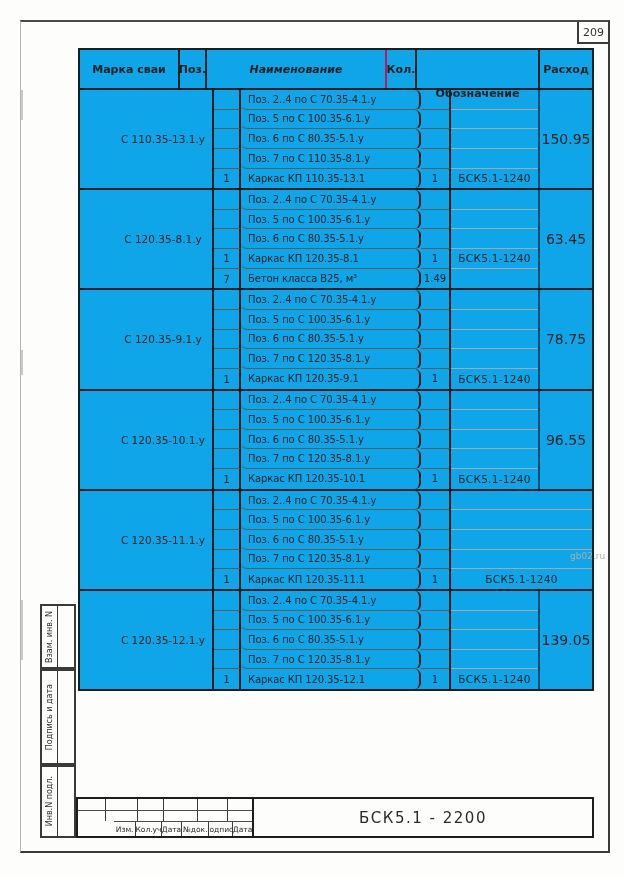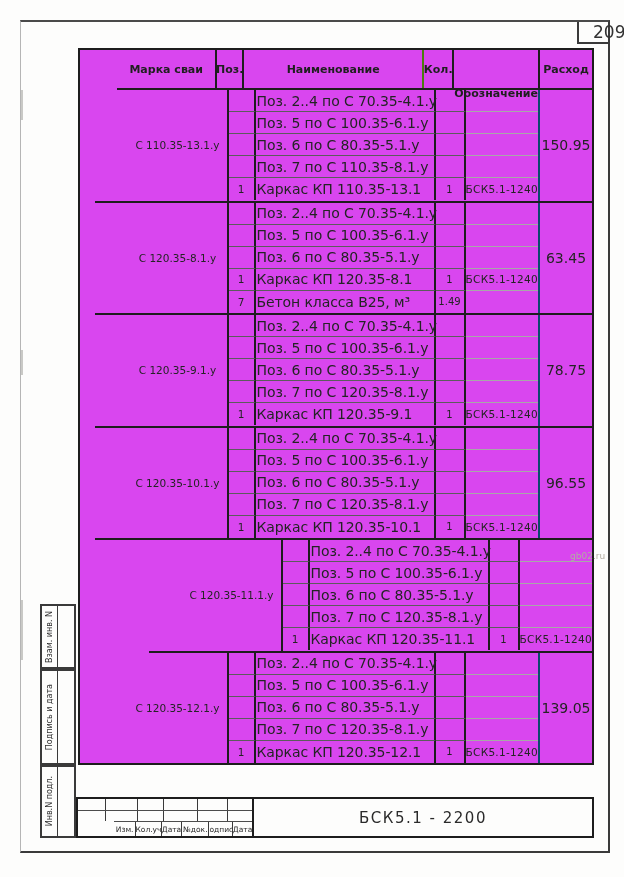--- a/index.html
+++ b/index.html
@@ -18,62 +18,61 @@
     position: absolute; left: 20px; top: 20px; width: 590px; height: 833px;
     border-top: 2px solid #4a4a4a;
     border-right: 2px solid #3a3a3a;
     border-bottom: 2px solid #3a3a3a;
     border-left: 1px solid #b5b5b5;
   }
   
   .pagenum-box {
     position: absolute; left: 577px; top: 22px; width: 33px; height: 22px;
     border-left: 2px solid #3a3a3a; border-bottom: 2px solid #3a3a3a;
-    display: flex; align-items: center; padding-left: 14px;
-    font-size: 17px; color: #333;
+    display: flex; align-items: center; padding-left: 4px;
+    font-size: 11px; color: #333;
   }
 
   
   .spec-table {
-    position: absolute; left: 78px; top: 48px; width: 516px; height: 717px;
+    position: absolute; left: 78px; top: 48px; width: 516px; height: 643px;
     border: 2px solid #1d1d1d;
     display: flex; flex-direction: column;
-    background: #d946ef;
-    align-items: flex-end;
+    background: #0ea5e9;
   }
   .header-row {
     height: 40px; flex: none;
     display: flex; border-bottom: 2px solid #1d1d1d;
     font-size: 11px; font-weight: bold; color: #1f1f1f;
   }
   .hcell { display: flex; align-items: center; justify-content: center; }
   .h-mark { width: 100px; border-right: 2px solid #1d1d1d; }
   .h-pos  { width: 27px;  border-right: 2px solid #1d1d1d; }
-  .h-name { width: 180px; border-right: 2px solid #4d7c0f; }
+  .h-name { width: 180px; border-right: 2px solid #be185d; font-style: italic; }
   .h-qty  { width: 30px;  border-right: 2px solid #1d1d1d; }
   .h-des  { flex: 1; margin-top: 43px; }
   .h-cons { width: 54px;  border-left: 2px solid #1d1d1d; }
 
   .block { flex: 1; display: flex; border-bottom: 2px solid #1d1d1d; }
   .block:last-child { border-bottom: none; }
   .mark-cell {
     width: 100px; border-right: 2px solid #1d1d1d;
     display: flex; align-items: center; justify-content: center;
     font-size: 10.5px; white-space: nowrap; margin-left: 34px;
   }
   .rows { flex: 1; display: flex; flex-direction: column; }
   .row { flex: 1; display: flex; min-height: 0; }
   .pos-cell {
     width: 27px; border-right: 2px solid #1d1d1d;
     display: flex; align-items: center; justify-content: center; font-size: 10.5px;
   }
   .name-cell {
     width: 180px; border-right: 2px solid #1d1d1d;
-    display: flex; align-items: center; padding-left: 1px;
-    font-size: 14px; white-space: nowrap; letter-spacing: -0.1px;
+    display: flex; align-items: center; padding-left: 7px;
+    font-size: 10px; white-space: nowrap; letter-spacing: -0.1px; border-radius: 6px;
   }
   .qty-cell {
     width: 30px; border-right: 2px solid #1d1d1d;
     display: flex; align-items: center; justify-content: center; font-size: 10px;
   }
   .des-cell {
     flex: 1; display: flex; align-items: center; justify-content: center;
     font-size: 10.5px; letter-spacing: 0.3px;
   }
   .row:not(:last-child) .pos-cell,

